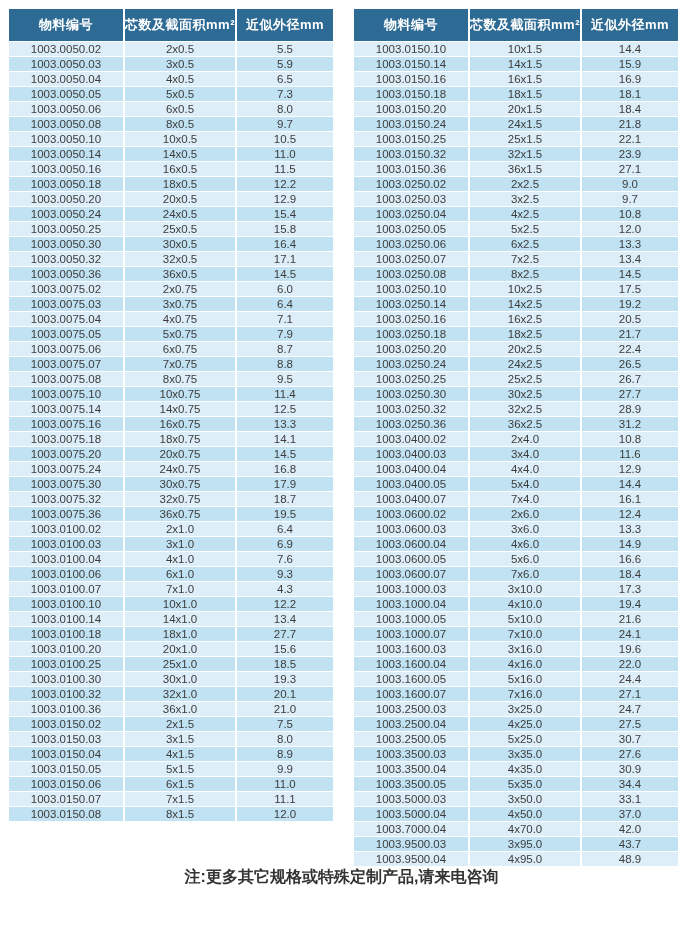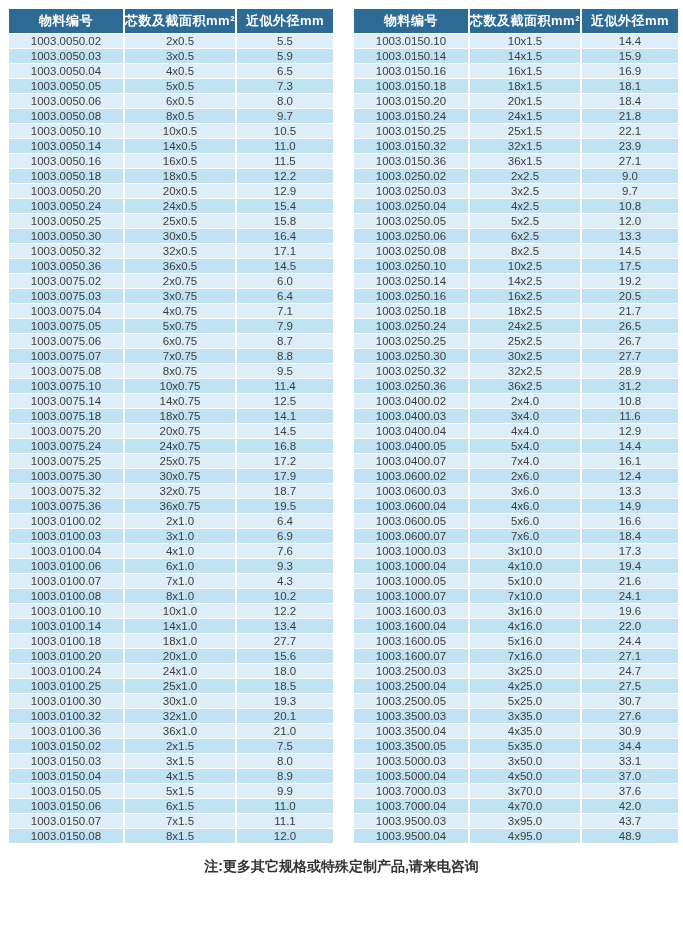--- a/index.html
+++ b/index.html
@@ -22,40 +22,40 @@
     border-spacing: 2px 1px;
   }
   table.spec-table col.c1 { width: 114px; }
   table.spec-table col.c2 { width: 110px; }
   table.spec-table col.c3 { width: 96px; }
   table.spec-table th {
     background: var(--header-bg, #2e6b94);
     color: var(--header-fg, #ffffff);
     font-size: 13px;
     font-weight: bold;
-    height: 24px;
+    height: 32px;
     text-align: center;
     vertical-align: middle;
     letter-spacing: 0.5px;
   }
   table.spec-table td {
     font-size: 11.5px;
     color: var(--cell-fg, #3c3c3c);
     text-align: center;
     vertical-align: middle;
     height: 14px;
     line-height: 14px;
     padding: 0;
   }
   table.spec-table tbody tr:nth-child(odd) td { background: var(--row-light, #ddeef8); }
   table.spec-table tbody tr:nth-child(even) td { background: var(--row-dark, #c0e2f3); }
   .footer-note {
-    margin-top: 14px;
+    margin-top: 0;
     text-align: center;
-    font-size: 14px;
+    font-size: 16px;
     font-weight: bold;
     color: var(--note-fg, #333333);
   }
 </style>
 </head>
 <body>
 
 <div class="page">
   <div class="tables-wrap">
     <table class="spec-table">
@@ -191,40 +191,40 @@
             <td>1003.0075.10</td>
             <td>10x0.75</td>
             <td>11.4</td>
           </tr>
           <tr>
             <td>1003.0075.14</td>
             <td>14x0.75</td>
             <td>12.5</td>
           </tr>
           <tr>
+            <td>1003.0075.16</td>
+            <td>16x0.75</td>
+            <td>13.3</td>
+          </tr>
+          <tr>
             <td>1003.0075.18</td>
             <td>18x0.75</td>
             <td>14.1</td>
           </tr>
           <tr>
             <td>1003.0075.20</td>
             <td>20x0.75</td>
             <td>14.5</td>
           </tr>
           <tr>
             <td>1003.0075.24</td>
             <td>24x0.75</td>
             <td>16.8</td>
           </tr>
           <tr>
-            <td>1003.0075.25</td>
-            <td>25x0.75</td>
-            <td>17.2</td>
-          </tr>
-          <tr>
             <td>1003.0075.30</td>
             <td>30x0.75</td>
             <td>17.9</td>
           </tr>
           <tr>
             <td>1003.0075.32</td>
             <td>32x0.75</td>
             <td>18.7</td>
           </tr>
           <tr>
@@ -251,48 +251,38 @@
             <td>1003.0100.06</td>
             <td>6x1.0</td>
             <td>9.3</td>
           </tr>
           <tr>
             <td>1003.0100.07</td>
             <td>7x1.0</td>
             <td>4.3</td>
           </tr>
           <tr>
-            <td>1003.0100.08</td>
-            <td>8x1.0</td>
-            <td>10.2</td>
-          </tr>
-          <tr>
             <td>1003.0100.10</td>
             <td>10x1.0</td>
             <td>12.2</td>
           </tr>
           <tr>
             <td>1003.0100.14</td>
             <td>14x1.0</td>
             <td>13.4</td>
           </tr>
           <tr>
             <td>1003.0100.18</td>
             <td>18x1.0</td>
             <td>27.7</td>
           </tr>
           <tr>
             <td>1003.0100.20</td>
             <td>20x1.0</td>
             <td>15.6</td>
-          </tr>
-          <tr>
-            <td>1003.0100.24</td>
-            <td>24x1.0</td>
-            <td>18.0</td>
           </tr>
           <tr>
             <td>1003.0100.25</td>
             <td>25x1.0</td>
             <td>18.5</td>
           </tr>
           <tr>
             <td>1003.0100.30</td>
             <td>30x1.0</td>
             <td>19.3</td>
@@ -422,20 +412,25 @@
             <td>1003.0250.05</td>
             <td>5x2.5</td>
             <td>12.0</td>
           </tr>
           <tr>
             <td>1003.0250.06</td>
             <td>6x2.5</td>
             <td>13.3</td>
           </tr>
           <tr>
+            <td>1003.0250.07</td>
+            <td>7x2.5</td>
+            <td>13.4</td>
+          </tr>
+          <tr>
             <td>1003.0250.08</td>
             <td>8x2.5</td>
             <td>14.5</td>
           </tr>
           <tr>
             <td>1003.0250.10</td>
             <td>10x2.5</td>
             <td>17.5</td>
           </tr>
           <tr>
@@ -447,20 +442,25 @@
             <td>1003.0250.16</td>
             <td>16x2.5</td>
             <td>20.5</td>
           </tr>
           <tr>
             <td>1003.0250.18</td>
             <td>18x2.5</td>
             <td>21.7</td>
           </tr>
           <tr>
+            <td>1003.0250.20</td>
+            <td>20x2.5</td>
+            <td>22.4</td>
+          </tr>
+          <tr>
             <td>1003.0250.24</td>
             <td>24x2.5</td>
             <td>26.5</td>
           </tr>
           <tr>
             <td>1003.0250.25</td>
             <td>25x2.5</td>
             <td>26.7</td>
           </tr>
           <tr>
@@ -600,25 +600,20 @@
           </tr>
           <tr>
             <td>1003.5000.03</td>
             <td>3x50.0</td>
             <td>33.1</td>
           </tr>
           <tr>
             <td>1003.5000.04</td>
             <td>4x50.0</td>
             <td>37.0</td>
-          </tr>
-          <tr>
-            <td>1003.7000.03</td>
-            <td>3x70.0</td>
-            <td>37.6</td>
           </tr>
           <tr>
             <td>1003.7000.04</td>
             <td>4x70.0</td>
             <td>42.0</td>
           </tr>
           <tr>
             <td>1003.9500.03</td>
             <td>3x95.0</td>
             <td>43.7</td>

